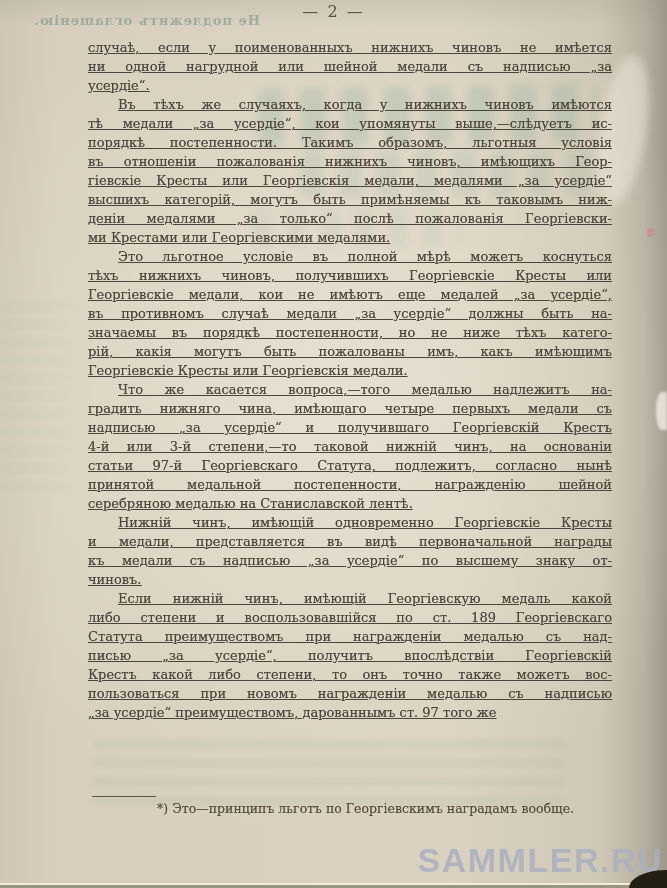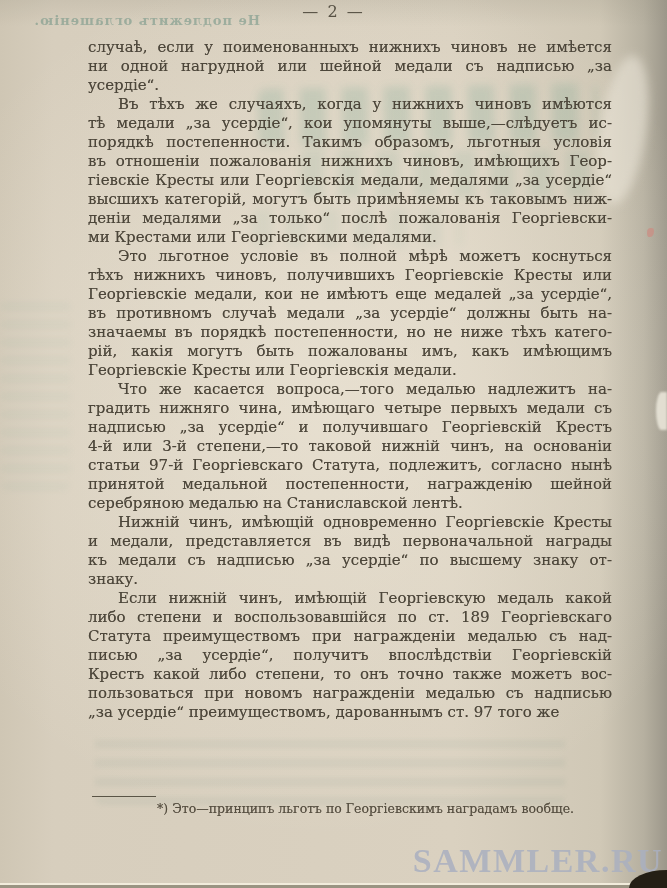--- a/index.html
+++ b/index.html
@@ -42,22 +42,22 @@
     background:repeating-linear-gradient(0deg, rgba(120,150,135,0.16) 0 8px, rgba(120,150,135,0) 8px 19px);
     filter:blur(2.5px);opacity:.6;}
   
   .text-block{
     position:absolute;left:88px;top:38px;width:524px;
     color:#4c463a;
     text-shadow:0 0 0.4px rgba(62,52,40,0.55);
   }
   .line{
     height:19px;line-height:19px;overflow:hidden;
-    font-size:15px;
-    text-align:justify;text-align-last:justify;
+    font-size:13px;
+    text-align:justify;text-align-last:justify;text-decoration:underline;
   }
   .line.last{text-align-last:left;}
   .line.indent{text-indent:30px;}
   
   .footnote-rule{
     position:absolute;left:92px;top:796px;width:64px;height:1px;
     background:#5a5446;
   }
   .footnote{
     position:absolute;left:134px;top:801px;width:440px;
@@ -86,21 +86,21 @@
     background:linear-gradient(180deg,#f2ecdc 0 1.5px,#9a9482 1.5px 100%);
   }
   .corner-dark{
     position:absolute;right:0;bottom:0;width:38px;height:18px;
     background:#241f15;border-top-left-radius:100% 100%;
     filter:blur(0.5px);
   }
   
   .watermark{
     position:absolute;right:4px;bottom:8px;
-    font-family:Liberation Serif, serif;
+    font-family:Liberation Sans, sans-serif;
     font-weight:bold;font-size:34px;letter-spacing:1.5px;
     color:#aab0c0;opacity:0.85;
   }
 </style>
 </head>
 <body>
 
 <div id="page">
 
   <div class="pagenum">— 2 —</div>
@@ -139,21 +139,21 @@
       <div class="line indent">Что же касается вопроса,—того медалью надлежитъ на-</div>
       <div class="line">градить нижняго чина, имѣющаго четыре первыхъ медали съ</div>
       <div class="line">надписью „за усердіе“ и получившаго Георгіевскій Крестъ</div>
       <div class="line">4-й или 3-й степени,—то таковой нижній чинъ, на основаніи</div>
       <div class="line">статьи 97-й Георгіевскаго Статута, подлежитъ, согласно нынѣ</div>
       <div class="line">принятой медальной постепенности, награжденію шейной</div>
       <div class="line last">серебряною медалью на Станиславской лентѣ.</div>
       <div class="line indent">Нижній чинъ, имѣющій одновременно Георгіевскіе Кресты</div>
       <div class="line">и медали, представляется въ видѣ первоначальной награды</div>
       <div class="line">къ медали съ надписью „за усердіе“ по высшему знаку от-</div>
-      <div class="line last">знаку.</div>
+      <div class="line last">чиновъ.</div>
       <div class="line indent">Если нижній чинъ, имѣющій Георгіевскую медаль какой</div>
       <div class="line">либо степени и воспользовавшійся по ст. 189 Георгіевскаго</div>
       <div class="line">Статута преимуществомъ при награжденіи медалью съ над-</div>
       <div class="line">писью „за усердіе“, получитъ впослѣдствіи Георгіевскій</div>
       <div class="line">Крестъ какой либо степени, то онъ точно также можетъ вос-</div>
       <div class="line">пользоваться при новомъ награжденіи медалью съ надписью</div>
       <div class="line last">„за усердіе“ преимуществомъ, дарованнымъ ст. 97 того же</div>
     </div>
 
   <div class="footnote-rule"></div>

